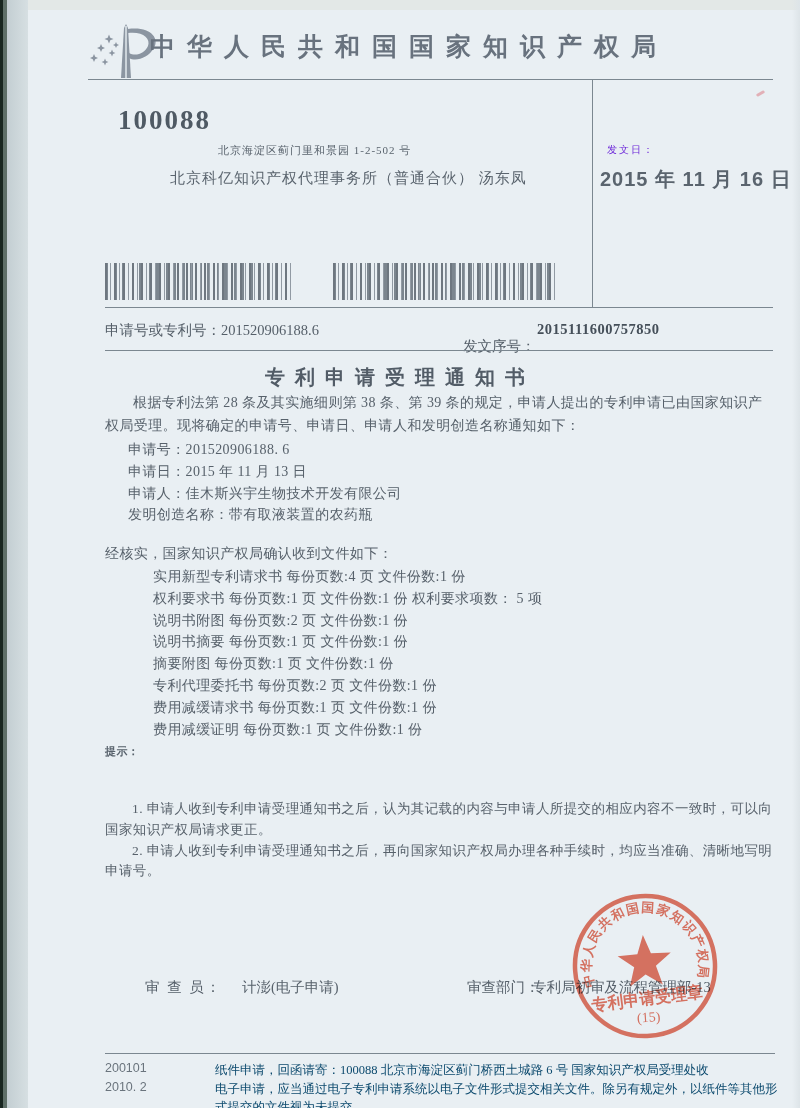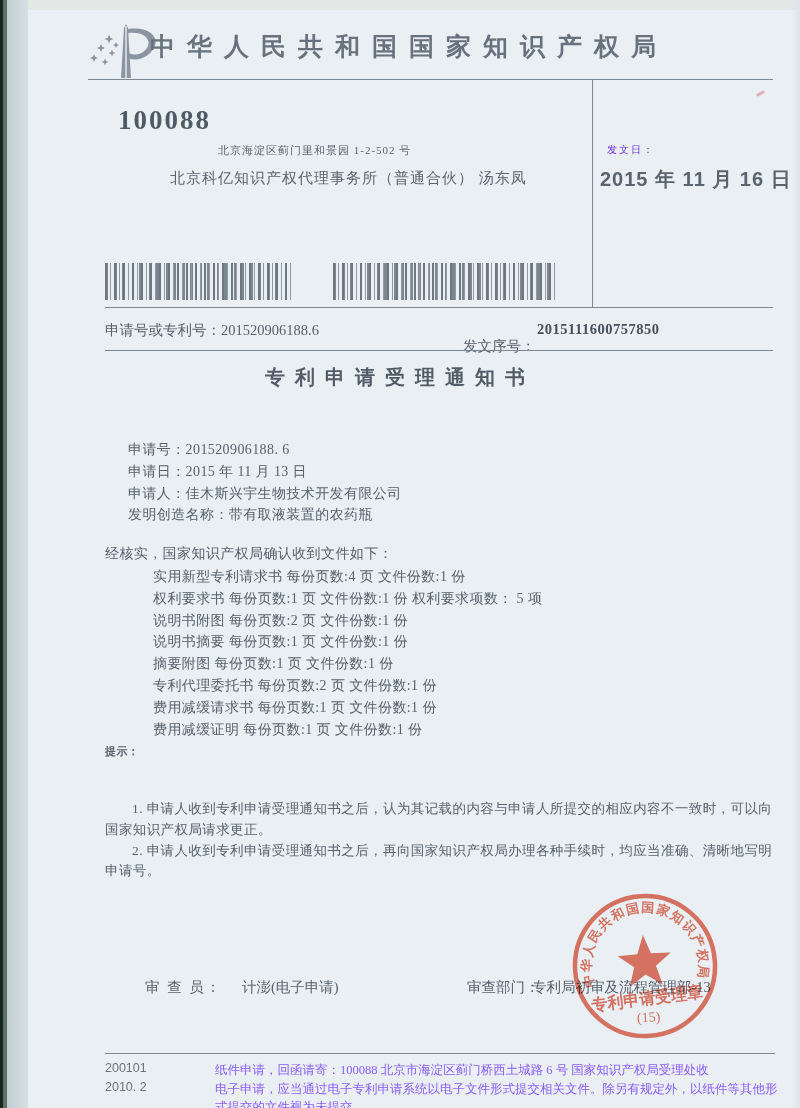--- a/index.html
+++ b/index.html
@@ -73,21 +73,21 @@
   .examiner-name  { position:absolute; left:242px; }
   .dept-label     { position:absolute; left:467px; }
   .dept-name      { position:absolute; left:532px; }
 
   .stamp { position:absolute; left:570px; top:891px; width:150px; height:150px;
            opacity:.85; mix-blend-mode:multiply; }
 
   .footer-code { position:absolute; left:105px; font-size:12.5px; color:#6a747d;
                  font-family:"Liberation Sans","DejaVu Sans",sans-serif; }
   .footer-text { position:absolute; left:215px; width:566px; font-size:12.5px;
-                 line-height:18px; color:#8b5cf6; }
+                 line-height:18px; color:#0c4a6e; }
   .fc1 { top:1061px; } .ft1 { top:1061px; }
   .fc2 { top:1080px; } .ft2 { top:1080px; }
 
   .scan-speck { position:absolute; left:756px; top:92px; width:9px; height:3px;
                 background:#e0a0a8; transform:rotate(-30deg); border-radius:2px; opacity:.8; }
 </style>
 </head>
 <body>
 
 <div class="page">
@@ -132,20 +132,21 @@
   <div class="hr" style="left:105px; top:307px; width:668px;"></div>
   <div class="ref-row">
     <span>申请号或专利号：</span><span>201520906188.6</span>
     <span class="ref-serial-label">发文序号：</span>
     <span class="ref-serial">2015111600757850</span>
   </div>
   <div class="hr" style="left:105px; top:350px; width:668px;"></div>
 
   <div class="doc-title">专利申请受理通知书</div>
 
+  <div class="body-block para1">根据专利法第 28 条及其实施细则第 38 条、第 39 条的规定，申请人提出的专利申请已由国家知识产权局受理。现将确定的申请号、申请日、申请人和发明创造名称通知如下：</div>
 
   <div class="body-block fields">
     <div>申请号：201520906188. 6</div>
     <div>申请日：2015 年 11 月 13 日</div>
     <div>申请人：佳木斯兴宇生物技术开发有限公司</div>
     <div>发明创造名称：带有取液装置的农药瓶</div>
   </div>
 
   <div class="body-block confirm-intro">经核实，国家知识产权局确认收到文件如下：</div>
 

